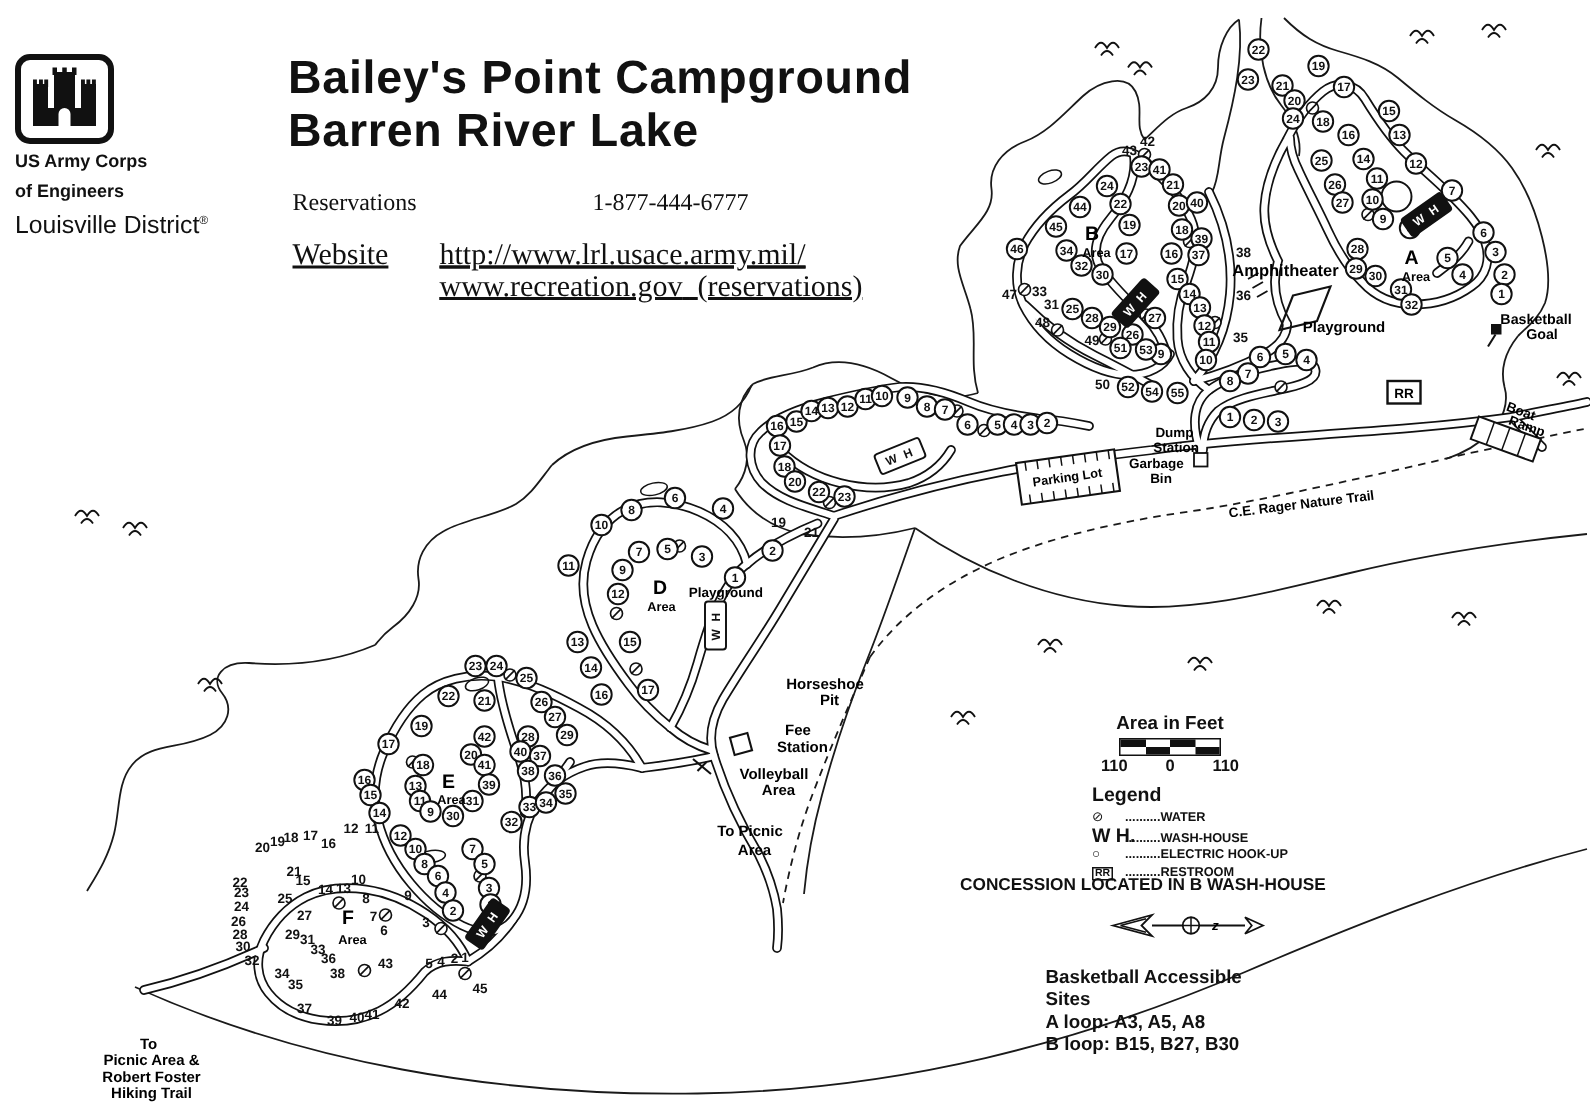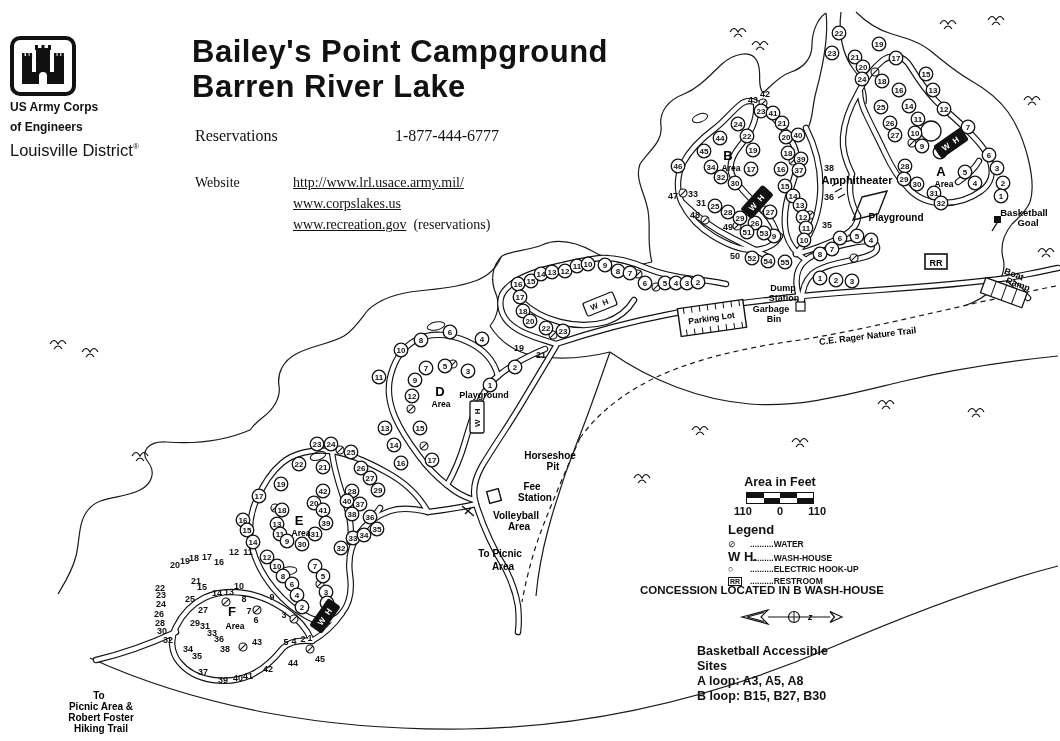--- a/index.html
+++ b/index.html
@@ -11,22 +11,22 @@
   .agency{position:absolute;left:10px;top:97px;line-height:20px;z-index:3;}
   .agency .b{font-weight:bold;font-size:12px;}
   .agency .n{font-size:16.5px;}
   .agency sup{font-size:8px;}
   .title{position:absolute;left:192px;top:24px;font-weight:bold;font-size:31px;
          line-height:35px;letter-spacing:.5px;z-index:3;margin-top:10px;}
   .contacts{position:absolute;left:195px;top:104px;font-family:"Liberation Serif",serif;
             font-size:16px;line-height:21px;z-index:3;margin-top:21px;}
   .contacts .row{display:flex;}
   .contacts .lab{width:200px;}
-  .web{position:absolute;left:195px;top:172px;font-family:"Liberation Serif",serif;
-       font-size:14px;line-height:21px;z-index:3;display:flex;}
+  .web{position:absolute;left:195px;top:160px;font-family:"Liberation Serif",serif;
+       font-size:20px;line-height:21px;z-index:3;display:flex;text-decoration:underline;}
   .web .lab{width:98px;}
   .web a{color:#111;text-decoration:underline;}
   .web .note{text-decoration:none;}
   
   .scaleblk{left:718px;top:475px;width:124px;text-align:center;}
   .scaleblk .t{font-weight:bold;font-size:12.5px;}
   .sbar{width:66px;height:10px;margin:3px auto 1px auto;border:1px solid #111;}
   .sbar .r{height:5px;display:flex;}
   .sbar .r div{flex:1;}
   .blk{background:#111;}
@@ -74,21 +74,20 @@
 <div class="contacts">
   <div class="row">
     <span class="lab">Reservations</span>
     <span>1-877-444-6777</span>
   </div>
 </div>
 <div class="web">
   <span class="lab">Website</span>
   <span>
     <div><a href="#">http://www.lrl.usace.army.mil/</a></div>
-    <div><a href="#">www.corpslakes.us</a></div>
     <div><a href="#">www.recreation.gov</a>
       <span class="note">&nbsp;<span>(reservations)</span></span></div>
   </span>
 </div>
 
 <div class="panel scaleblk">
   <div class="t">Area in Feet</div>
   <div class="sbar">
     <div class="r">
         <div class="blk"></div>

